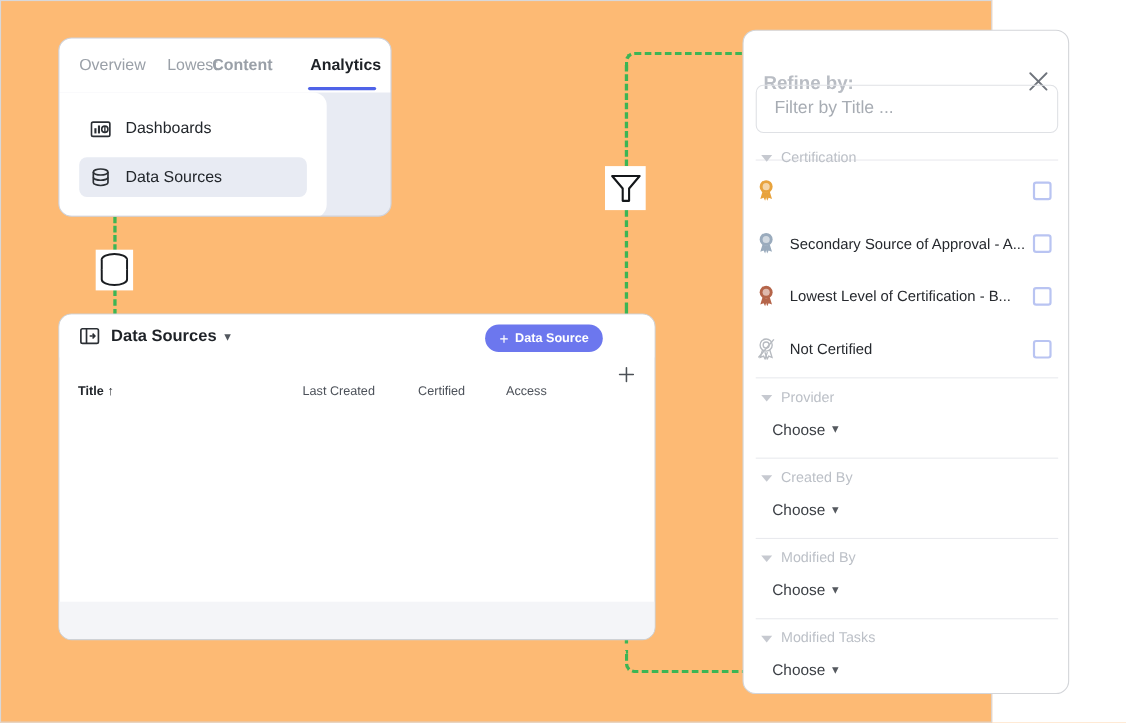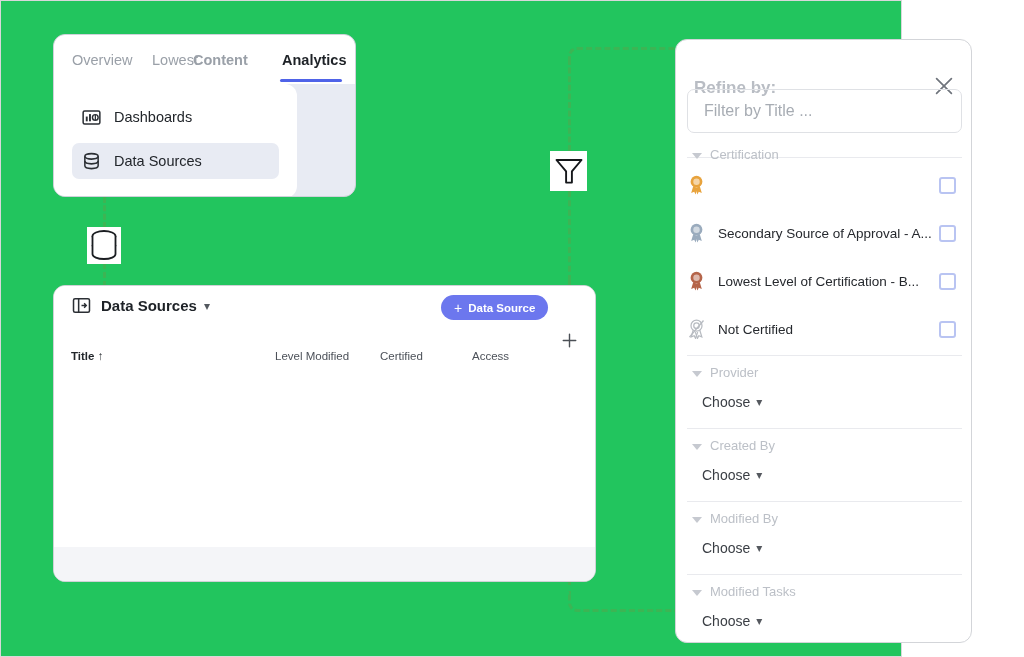--- a/index.html
+++ b/index.html
@@ -10,21 +10,21 @@
     width: 1024px;
     height: 657px;
     background: #ffffff;
     font-family: "Liberation Sans", sans-serif;
     overflow: hidden;
   }
   #stage {
     position: relative;
     width: 902px;
     height: 657px;
-    background: #22c55e;
+    background: #fdba74;
     border: 1px solid #d8d8da;
     box-sizing: border-box;
   }
 
   
   .dash-v {
     position: absolute;
     width: 0;
     border-left: 3px dashed #3cb554;
   }
@@ -197,21 +197,21 @@
     bottom: 0;
     width: 100%;
     height: 34px;
     background: #f4f5f8;
   }
 
   
   .refine {
     position: absolute;
     left: 674px;
-    top: 38px;
+    top: 26px;
     width: 297px;
     height: 604px;
     background: #ffffff;
     border: 1px solid #d3d5d9;
     border-radius: 12px;
     box-sizing: border-box;
     overflow: hidden;
   }
   .refine-title {
     position: absolute;
@@ -371,23 +371,23 @@
       <span class="caret-down">▾</span>
     </div>
 
     <div class="ds-footer"></div>
   </div>
 
   <div class="col-head title" style="left:70px;">
     <span>Title</span>
     <span>↑</span>
   </div>
-  <div class="col-head" style="left:274px;">Level Modified</div>
+  <div class="col-head" style="left:274px;">Last Created</div>
   <div class="col-head" style="left:379px;">Certified</div>
-  <div class="col-head" style="left:471px;">Access</div>
+  <div class="col-head" style="left:459px;">Access</div>
   <svg style="position:absolute; left:560px; top:331px;" width="17" height="17" viewBox="0 0 18 18">
     <path d="M9 2.4 v13.2 M2.4 9 h13.2" stroke="#4b5056" stroke-width="1.5" stroke-linecap="round"></path>
   </svg>
 
   <div class="btn-pill">
     <span class="btn-plus">+</span>
     <span>Data Source</span>
   </div>
 
   <div class="refine">

